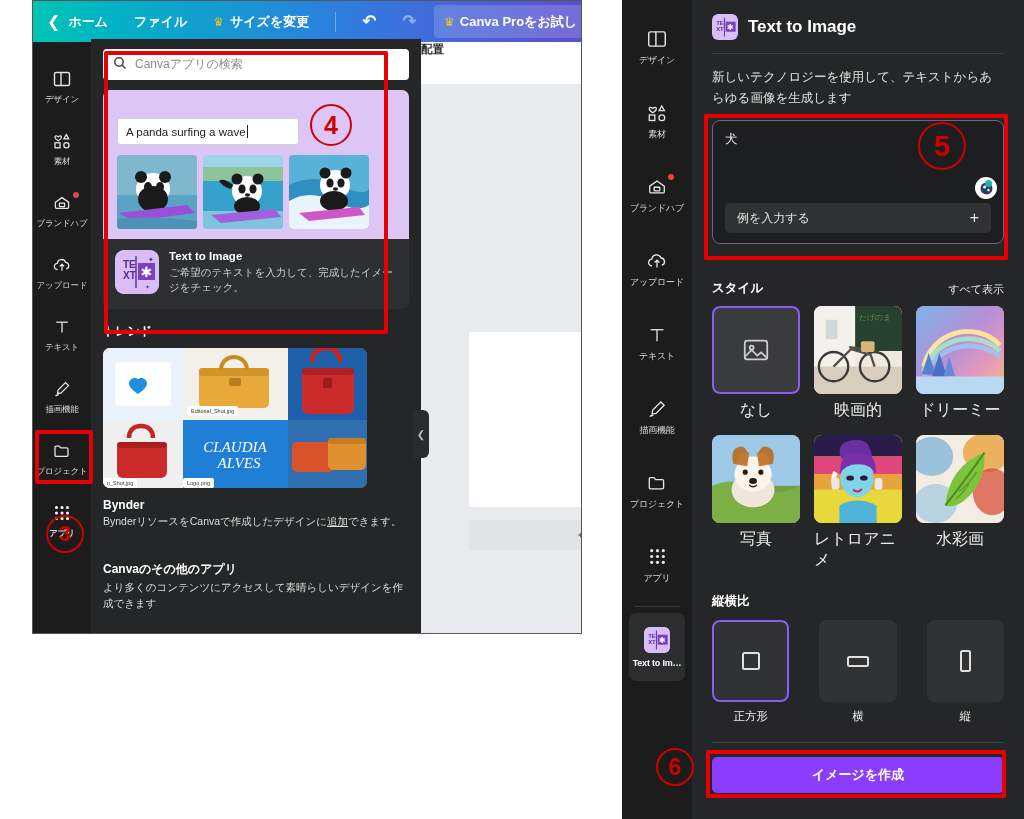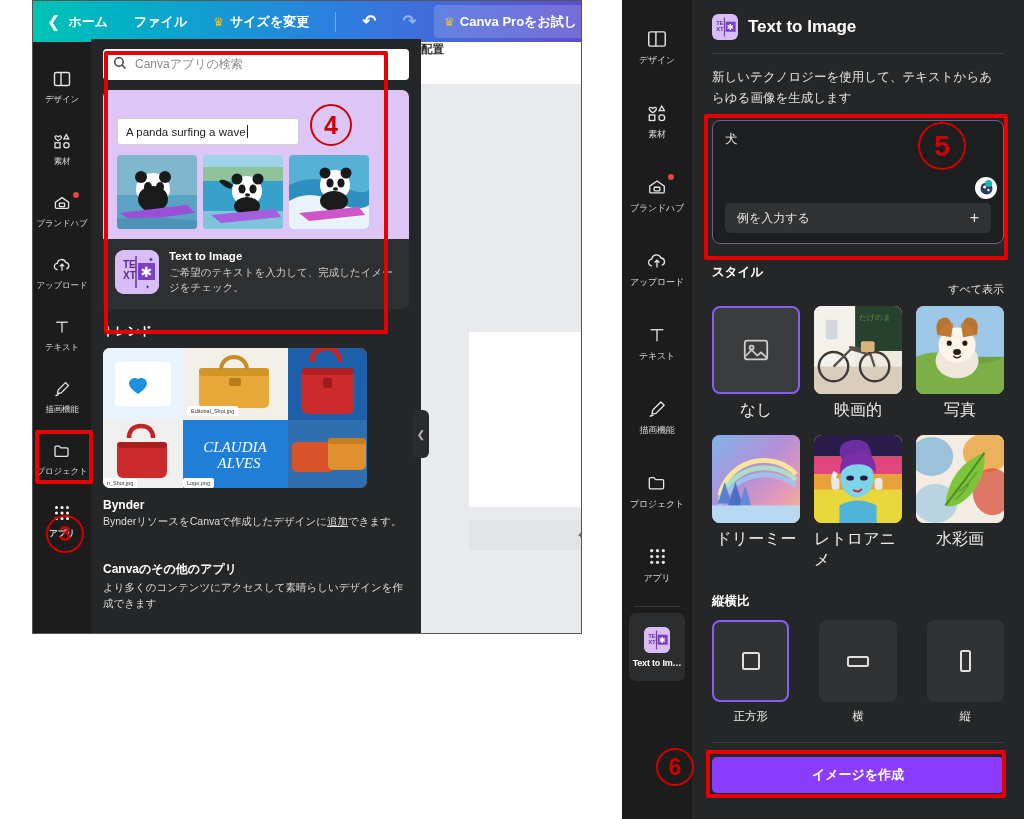--- a/index.html
+++ b/index.html
@@ -123,21 +123,21 @@
   .prompt-box { margin-top:12px; background:#1d1e1f; border:1px solid #6f5f8a; border-radius:8px;
     height:124px; position:relative; padding: 10px 12px; }
   .prompt-val { font-size:12.5px; color:#f0f0f0; }
   .ex-btn { position:absolute; left:12px; right:12px; bottom:10px; height:30px; background:#313233;
     border-radius:5px; display:flex; align-items:center; justify-content:space-between;
     padding: 0 12px; font-size:12px; color:#e8e8e8; }
   .help-badge { position:absolute; right:6px; bottom:44px; width:22px; height:22px; border-radius:50%;
     background:#fff; display:flex; align-items:center; justify-content:center; }
   .help-dot { position:absolute; right:5px; top:3px; width:7px; height:7px; border-radius:50%; background:#17b9a6; }
 
-  .sec-row { display:flex; align-items:flex-start; justify-content:space-between; margin: 20px 0 9px 0; }
+  .sec-row { display:flex; align-items:flex-end; justify-content:space-between; margin: 20px 0 9px 0; }
   .sec-h { font-size:12.5px; font-weight:700; color:#fff; }
   .sec-all { font-size:11px; color:#e8e8e8;margin-top:18px; }
   .grid3 { display:grid; grid-template-columns: repeat(3, 1fr); gap:14px; }
   .style-cell { display:flex; flex-direction:column; align-items:center; gap:6px; }
   .style-thumb { width:100%; aspect-ratio:1/1; border-radius:8px; overflow:hidden; position:relative; background:#ec4899; }
   .style-thumb.sel { border:2px solid #8b5cf6; background:#3a3b3d; display:flex; align-items:center; justify-content:center; }
   .style-lb { font-size:16px; color:#ececec; }
 
   .ar-grid { display:grid; grid-template-columns: repeat(3,1fr); gap:30px; }
   .ar-cell { display:flex; flex-direction:column; align-items:center; gap:7px; }
@@ -638,60 +638,60 @@
               <rect x="48" y="36" width="14" height="11" rx="2" fill="#d8b47a"></rect>
               <text x="46" y="14" font-family="Liberation Sans, sans-serif" font-size="8" fill="#5d8f4e">たげのま</text>
             </svg>
           </div>
           <span class="style-lb">映画的</span>
         </div>
 
         <div class="style-cell">
           <div class="style-thumb">
             <svg width="100%" height="100%" viewBox="0 0 90 90" preserveAspectRatio="none">
-              <rect width="90" height="90" fill="#9ec8e8"></rect>
-              <rect y="52" width="90" height="38" fill="#6fa23c"></rect>
-              <path d="M0 52 q22 -10 44 2 q24 10 46 -2 l0 40 L0 92z" fill="#7cb046"></path>
-              <ellipse cx="42" cy="56" rx="22" ry="18" fill="#f0e6da"></ellipse>
-              <path d="M22 30 q-4 -16 6 -18 q8 -2 10 14z" fill="#b5742f"></path>
-              <path d="M62 30 q4 -16 -6 -18 q-8 -2 -10 14z" fill="#b5742f"></path>
-              <ellipse cx="42" cy="40" rx="19" ry="18" fill="#fdf4ea"></ellipse>
-              <path d="M24 30 q2 -14 14 -12 l-2 14z" fill="#c17a33"></path>
-              <path d="M60 30 q-2 -14 -14 -12 l2 14z" fill="#c17a33"></path>
-              <circle cx="34" cy="38" r="2.6" fill="#2a1a10"></circle>
-              <circle cx="50" cy="38" r="2.6" fill="#2a1a10"></circle>
-              <ellipse cx="42" cy="47" rx="4" ry="3" fill="#2a1a10"></ellipse>
-              <path d="M38 51 q4 4 8 0" stroke="#2a1a10" stroke-width="1.4" fill="none"></path>
-            </svg>
-          </div>
-          <span class="style-lb">写真</span>
-        </div>
-
-        <div class="style-cell">
-          <div class="style-thumb">
-            <svg width="100%" height="100%" viewBox="0 0 90 90" preserveAspectRatio="none">
               <defs>
                 <linearGradient id="dreamySky" x1="0" y1="0" x2="1" y2="1">
                   <stop offset="0%" stop-color="#7fb4e8"></stop>
                     <stop offset="45%" stop-color="#b48fd8"></stop>
                   <stop offset="75%" stop-color="#e79ab7"></stop>
                     <stop offset="100%" stop-color="#f0c27a"></stop>
                 </linearGradient>
               </defs>
               <rect width="90" height="90" fill="url(#dreamySky)"></rect>
               <path d="M8 62 A46 46 0 0 1 86 40" fill="none" stroke="#ffe89a" stroke-width="5" opacity=".95"></path>
               <path d="M8 67 A48 48 0 0 1 86 46" fill="none" stroke="#a8e6c4" stroke-width="5" opacity=".9"></path>
               <path d="M8 72 A50 50 0 0 1 86 52" fill="none" stroke="#9cc8f0" stroke-width="5" opacity=".85"></path>
               <path d="M6 70 l7-22 7 22z" fill="#5a7fd0"></path>
               <path d="M16 74 l8-26 8 26z" fill="#4a6fc4"></path>
               <path d="M28 72 l6-20 6 20z" fill="#6389d8"></path>
               <rect y="72" width="90" height="18" fill="#b9d8f2"></rect>
             </svg>
           </div>
           <span class="style-lb">ドリーミー</span>
+        </div>
+
+        <div class="style-cell">
+          <div class="style-thumb">
+            <svg width="100%" height="100%" viewBox="0 0 90 90" preserveAspectRatio="none">
+              <rect width="90" height="90" fill="#9ec8e8"></rect>
+              <rect y="52" width="90" height="38" fill="#6fa23c"></rect>
+              <path d="M0 52 q22 -10 44 2 q24 10 46 -2 l0 40 L0 92z" fill="#7cb046"></path>
+              <ellipse cx="42" cy="56" rx="22" ry="18" fill="#f0e6da"></ellipse>
+              <path d="M22 30 q-4 -16 6 -18 q8 -2 10 14z" fill="#b5742f"></path>
+              <path d="M62 30 q4 -16 -6 -18 q-8 -2 -10 14z" fill="#b5742f"></path>
+              <ellipse cx="42" cy="40" rx="19" ry="18" fill="#fdf4ea"></ellipse>
+              <path d="M24 30 q2 -14 14 -12 l-2 14z" fill="#c17a33"></path>
+              <path d="M60 30 q-2 -14 -14 -12 l2 14z" fill="#c17a33"></path>
+              <circle cx="34" cy="38" r="2.6" fill="#2a1a10"></circle>
+              <circle cx="50" cy="38" r="2.6" fill="#2a1a10"></circle>
+              <ellipse cx="42" cy="47" rx="4" ry="3" fill="#2a1a10"></ellipse>
+              <path d="M38 51 q4 4 8 0" stroke="#2a1a10" stroke-width="1.4" fill="none"></path>
+            </svg>
+          </div>
+          <span class="style-lb">写真</span>
         </div>
 
         <div class="style-cell">
           <div class="style-thumb">
             <svg width="100%" height="100%" viewBox="0 0 90 90" preserveAspectRatio="none">
               <rect width="90" height="90" fill="#e8d83c"></rect>
               <rect y="0" width="90" height="22" fill="#2a1c4a"></rect>
               <rect y="22" width="90" height="18" fill="#e0457b"></rect>
               <rect y="40" width="90" height="16" fill="#e8a23c"></rect>
               <rect y="56" width="90" height="34" fill="#e8d83c"></rect>

